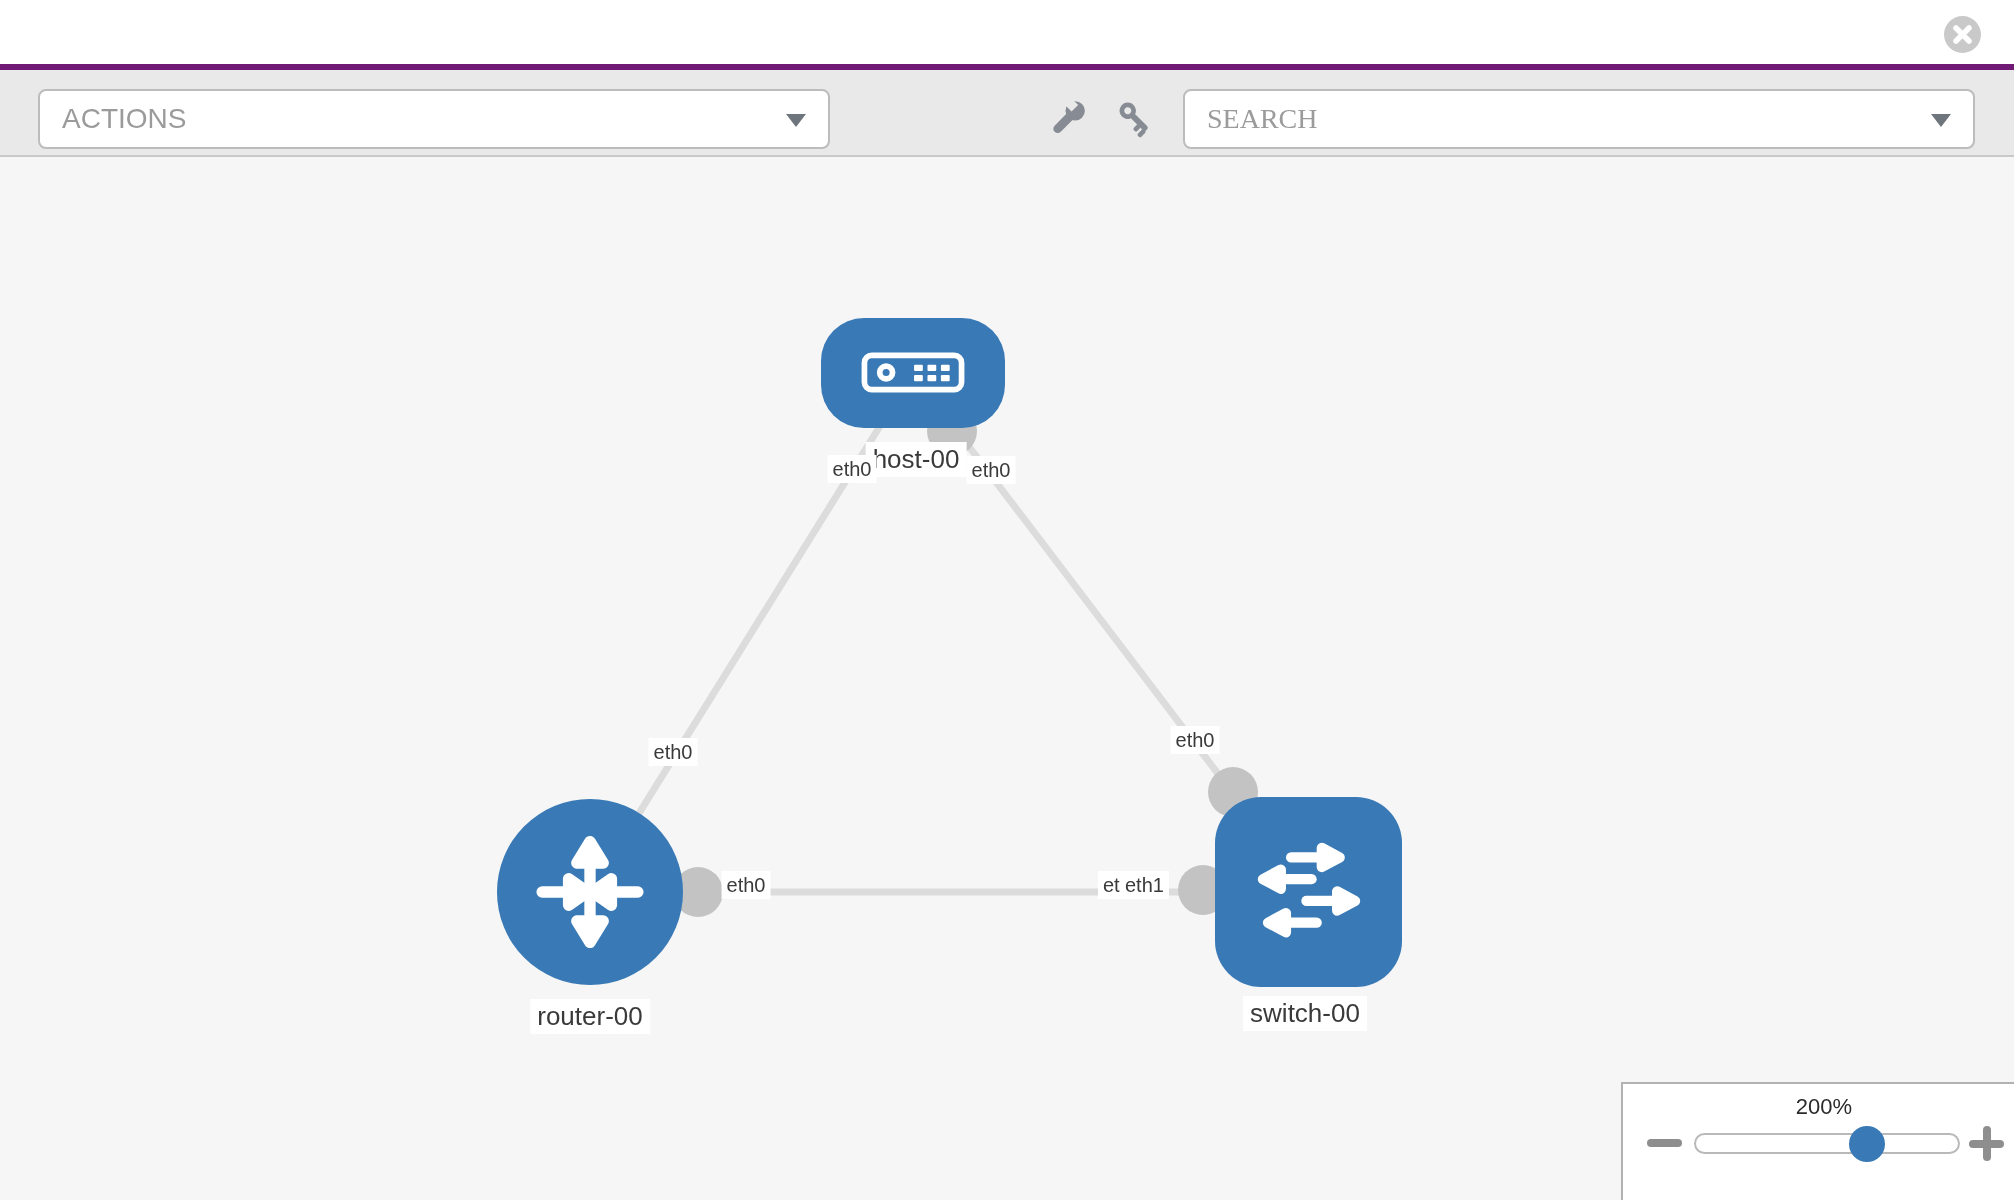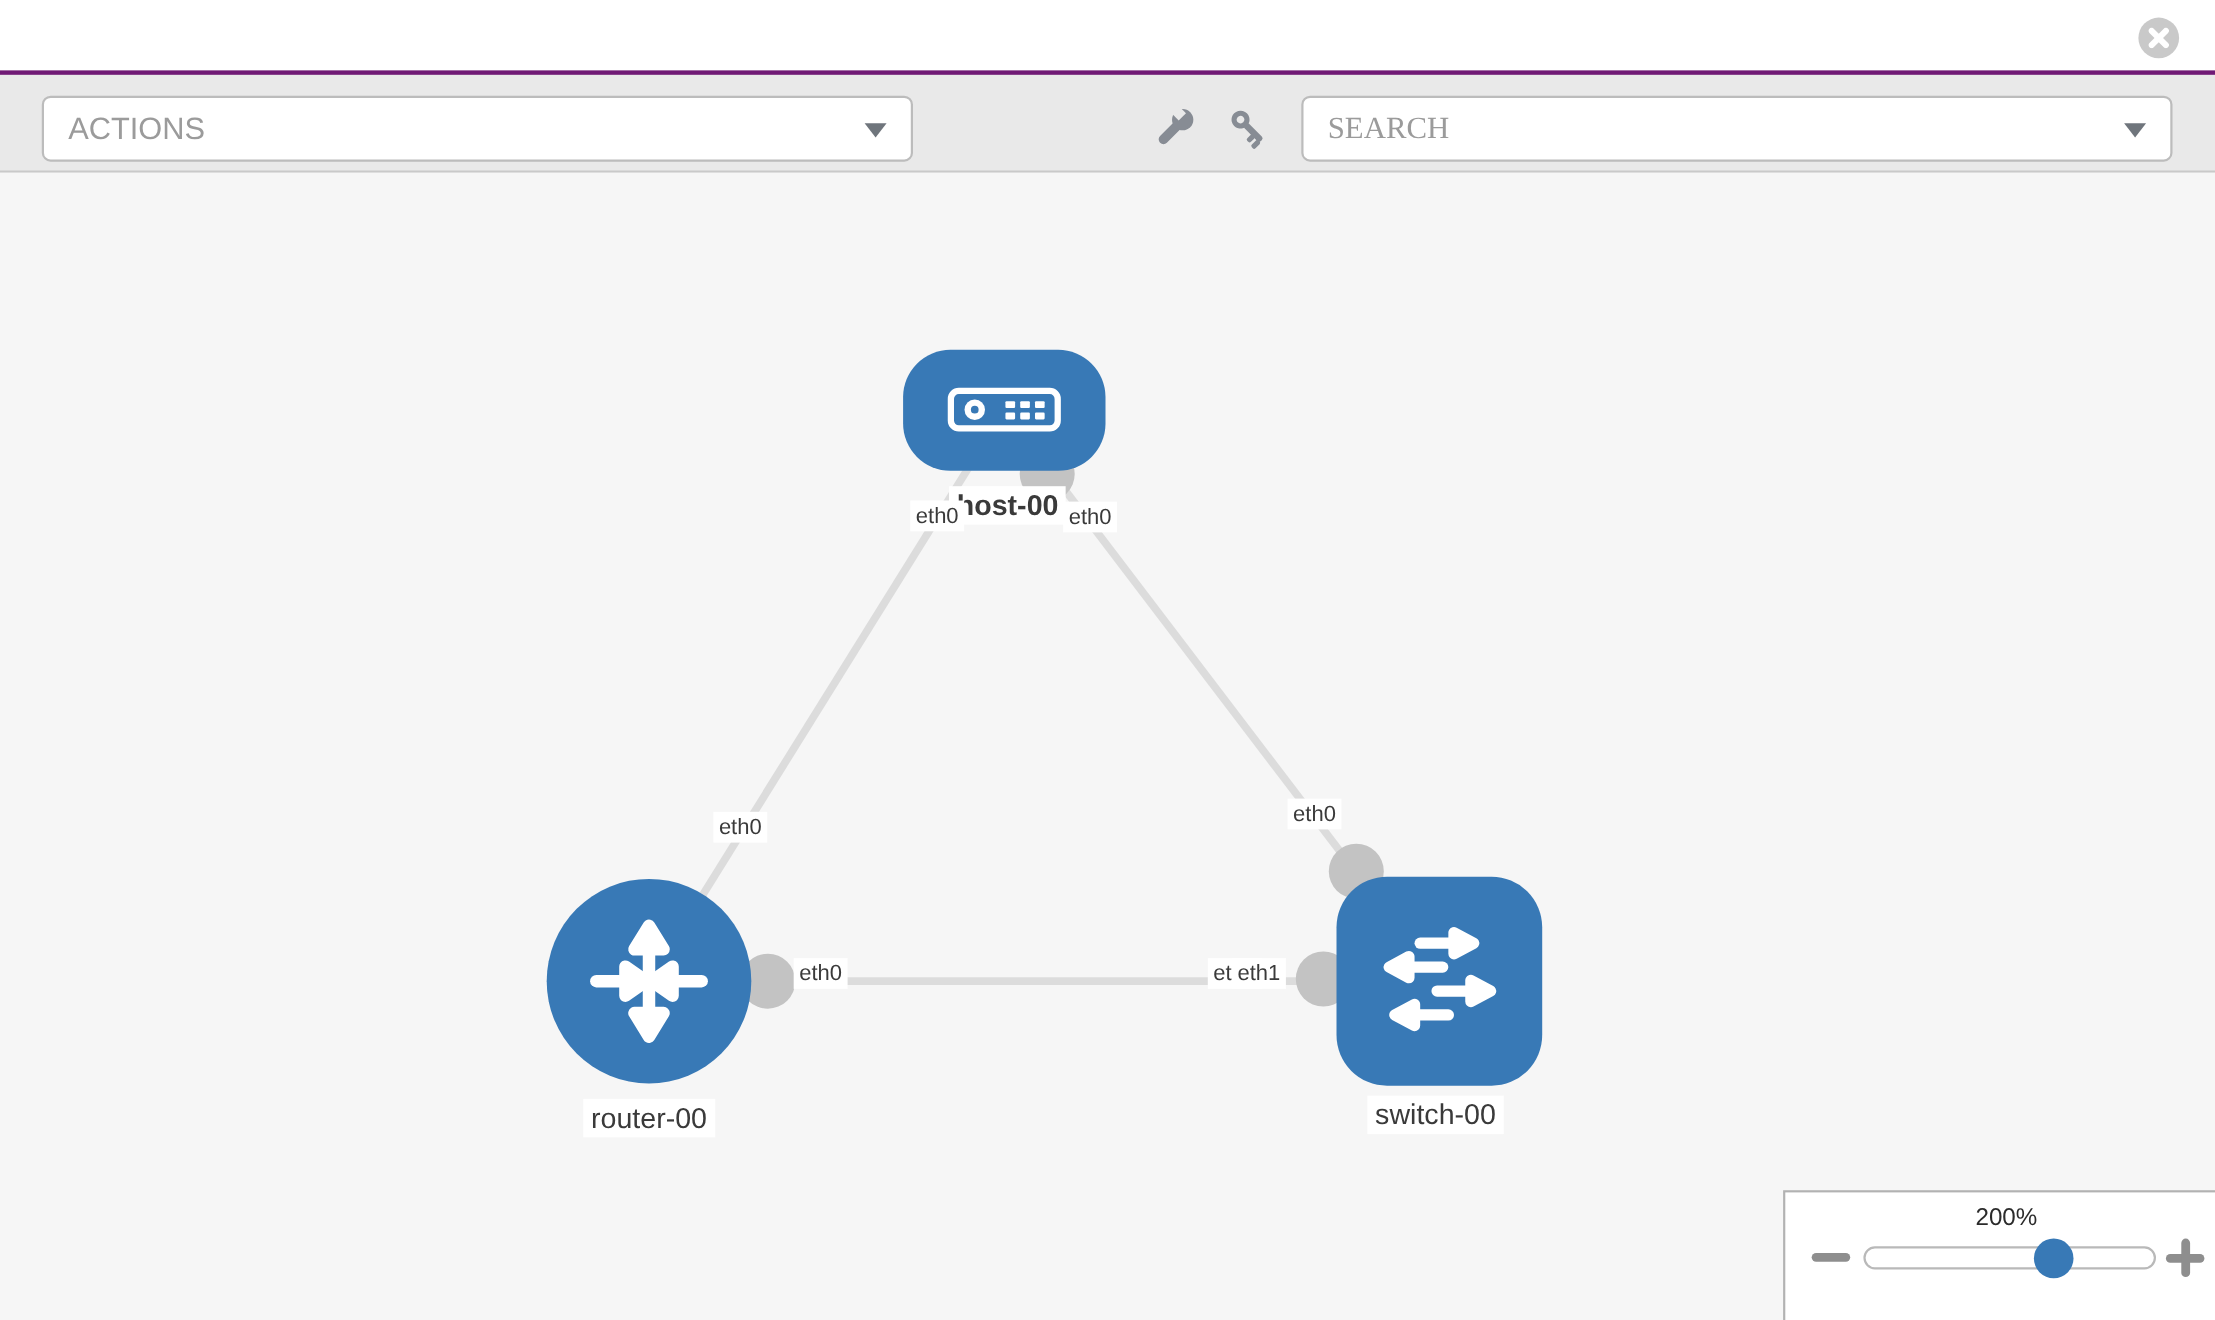--- a/index.html
+++ b/index.html
@@ -3,21 +3,21 @@
 <meta charset="utf-8">
 <style>
   html,body{margin:0;padding:0;width:2014px;height:1200px;overflow:hidden;
     font-family:"Liberation Sans","DejaVu Sans",sans-serif;background:#ffffff;}
   .header{position:absolute;left:0;top:0;width:2014px;height:64px;background:#ffffff;}
   .title{position:absolute;left:38px;top:0;height:64px;display:flex;align-items:center;
     font-size:33px;font-weight:bold;color:#6d6d6d;letter-spacing:-0.5px;}
   .close-btn{position:absolute;left:1944px;top:16px;width:37px;height:37px;border-radius:50%;
     background:#c9c9c9;display:flex;align-items:center;justify-content:center;cursor:pointer;}
   .toolbar{position:absolute;left:0;top:64px;width:2014px;height:93px;background:#e9e9e9;
-    border-top:4px solid #701a75;border-bottom:2px solid #c9c9c9;box-sizing:border-box;}
+    border-top:6px solid #701a75;border-bottom:2px solid #c9c9c9;box-sizing:border-box;}
   .select-box{position:absolute;top:19px;height:60px;background:#ffffff;border:2px solid #bcbcbc;
     border-radius:8px;box-sizing:border-box;display:flex;align-items:center;padding:0 22px;
     color:#9b9b9b;font-size:28px;cursor:pointer;}
   .select-actions{left:38px;width:792px;}
   .select-search{left:1183px;width:792px;font-family:Liberation Serif, serif;}
   .caret{position:absolute;right:22px;top:50%;margin-top:-5px;width:0;height:0;
     border-left:10px solid transparent;border-right:10px solid transparent;border-top:13px solid #6f757c;}
   .tool-btn{position:absolute;top:27px;width:44px;height:44px;display:flex;align-items:center;
     justify-content:center;cursor:pointer;}
   .tool-wrench{left:1045px;}
@@ -138,21 +138,21 @@
         <line x1="52" y1="40" x2="28" y2="40"></line>
         <polygon points="28,32.5 28,47.5 14,40"></polygon>
         <line x1="48" y1="57" x2="72" y2="57"></line>
         <polygon points="72,49.5 72,64.5 86,57"></polygon>
         <line x1="56" y1="74" x2="32" y2="74"></line>
         <polygon points="32,66.5 32,81.5 18,74"></polygon>
       </g>
     </svg>
   </div>
 
-  <div class="chip chip-node" style="left:916px;top:285px;font-weight:bold;">host-00</div>
+  <div class="chip chip-node" style="left:916px;top:285px;">host-00</div>
   <div class="chip chip-node" style="left:590px;top:842px;">router-00</div>
   <div class="chip chip-node" style="left:1305px;top:839px;">switch-00</div>
 
   <div class="chip chip-if" style="left:852px;top:298px;">eth0</div>
   <div class="chip chip-if" style="left:673px;top:581px;">eth0</div>
   <div class="chip chip-if" style="left:991px;top:299px;">eth0</div>
   <div class="chip chip-if" style="left:1195px;top:569px;">eth0</div>
   <div class="chip chip-if" style="left:746px;top:714px;">eth0</div>
   <div class="chip chip-if-abs" style="left:1098px;top:714px;z-index:1;">eth1</div>
   <div class="chip chip-if-abs" style="left:1120px;top:714px;z-index:2;">eth1</div>

